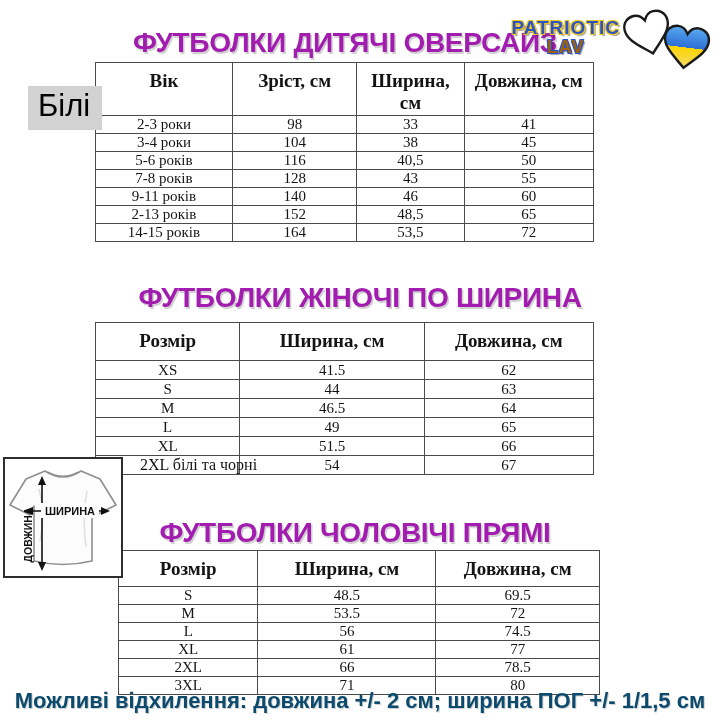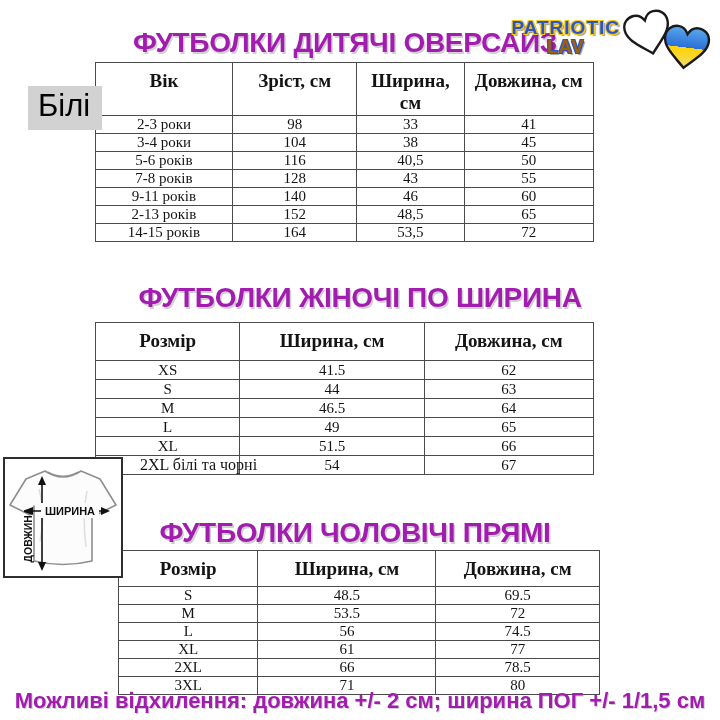--- a/index.html
+++ b/index.html
@@ -48,21 +48,21 @@
       text-shadow:-1px -1px 0 #f3c81e,1px -1px 0 #f3c81e,-1px 1px 0 #f3c81e,1px 1px 0 #f3c81e,2px 2px 1px rgba(40,40,40,.45);}
   .logo-line2{font-size:18px;color:#a16207;
       text-shadow:-1px -1px 0 #2b54c9,1px -1px 0 #2b54c9,-1px 1px 0 #2b54c9,1px 1px 0 #2b54c9,2px 2px 1px rgba(40,40,40,.45);}
 
   
   .diagram{position:absolute;left:3px;top:457px;width:120px;height:121px;background:#ffffff;
            border:2px solid #2e2e2e;box-sizing:border-box;z-index:5;}
 
   
   .footer-note{position:absolute;left:0;right:0;top:688px;text-align:center;
-               font:bold 22px "Liberation Sans",sans-serif;color:#a21caf;white-space:nowrap;
+               font:bold 22px "Liberation Sans",sans-serif;color:#0c4a6e;white-space:nowrap;
                text-shadow:1px 1px 0 rgba(120,120,120,0.35);}
 </style>
 </head>
 <body>
 
 <div class="page">
 
   <div class="logo">
     <div class="logo-text">
       <div class="logo-line1">PATRIOTIC</div>

